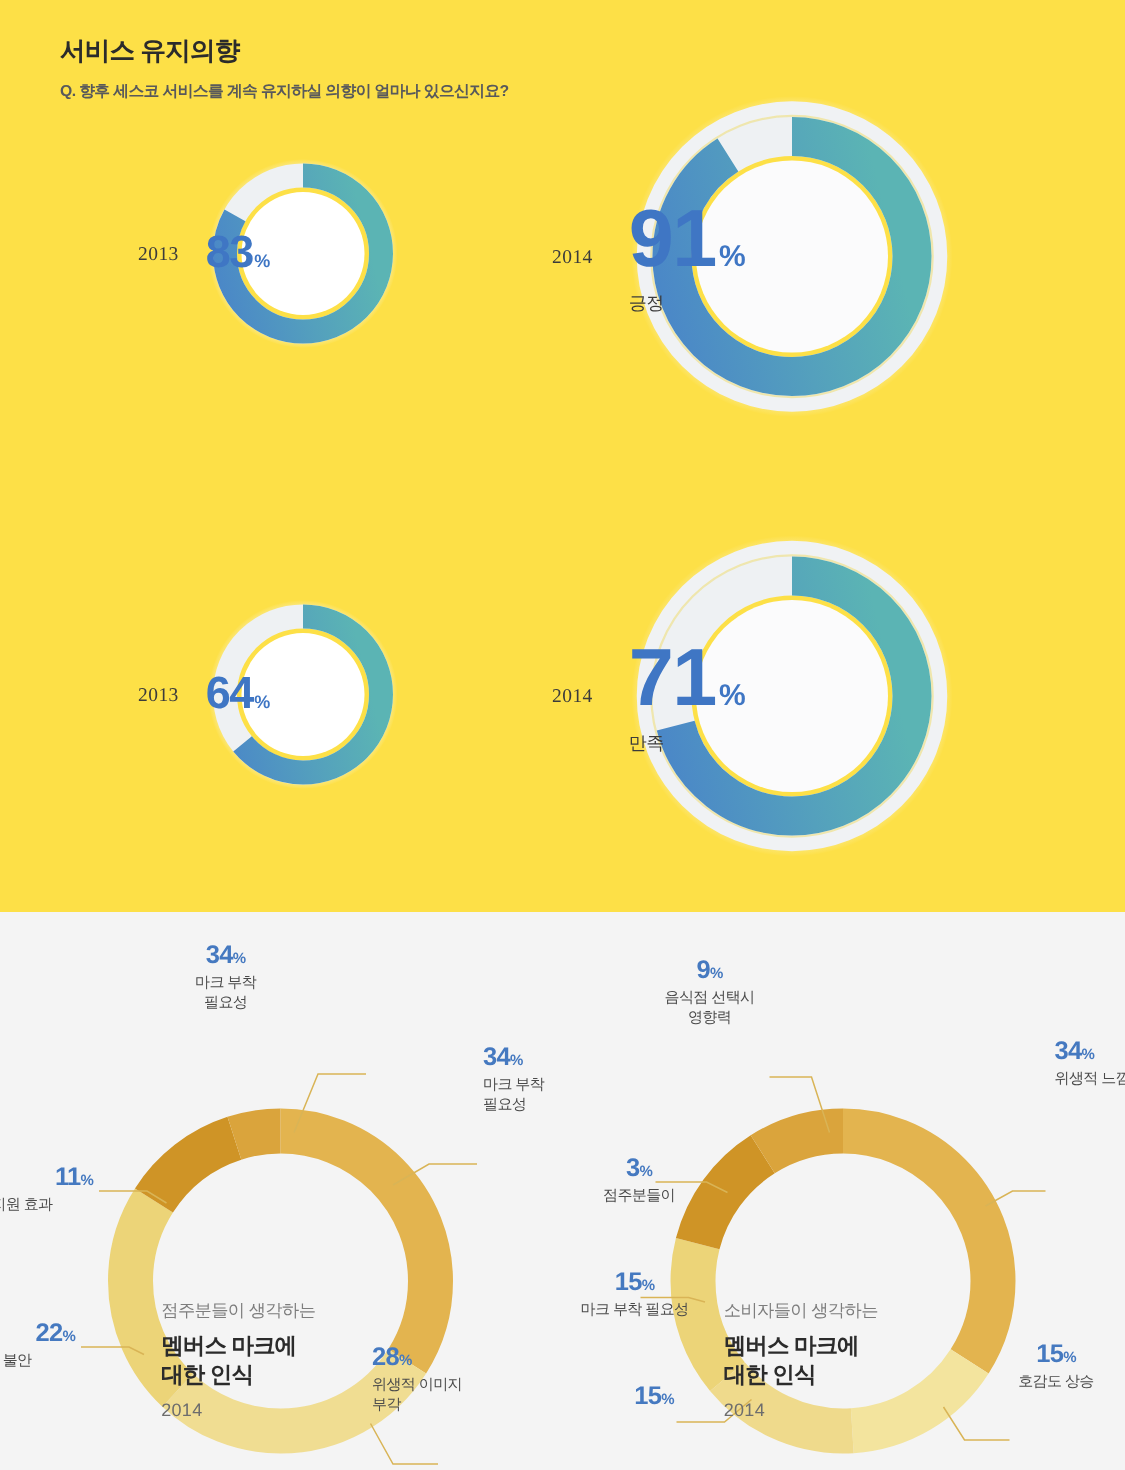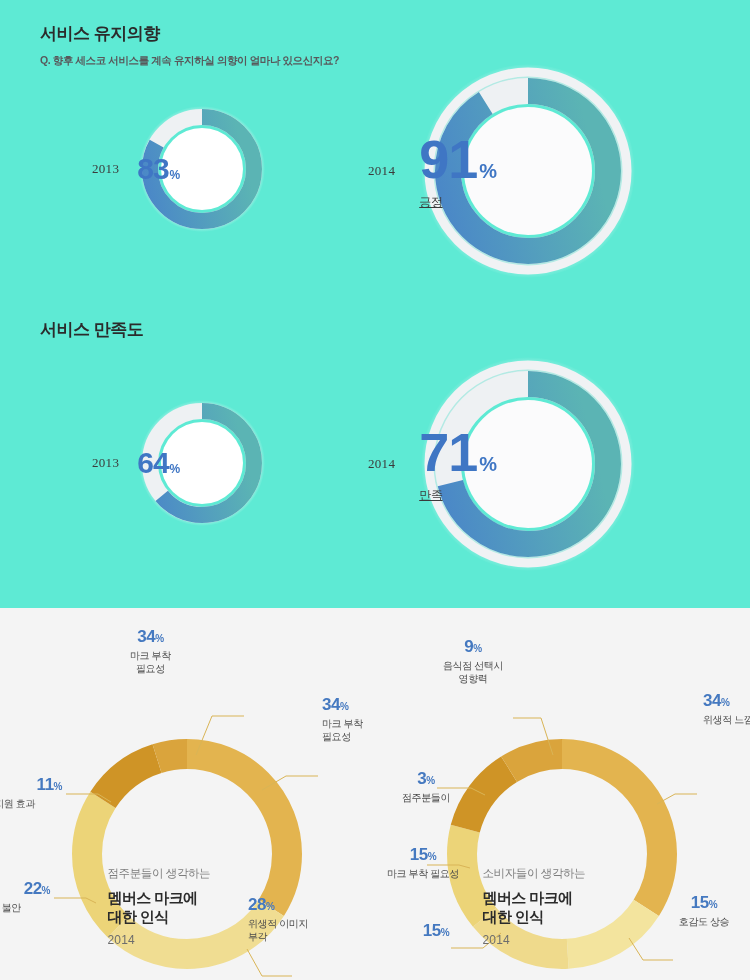--- a/index.html
+++ b/index.html
@@ -13,21 +13,21 @@
     font-family: "Liberation Sans", "DejaVu Sans", sans-serif;
     overflow: hidden;
     position: relative;
   }
 
   
   .top-area {
     position: relative;
     width: 750px;
     height: 608px;
-    background: #5eead4;
+    background: #fde047;
   }
 
   .section-head {
     position: absolute;
     left: 40px;
   }
   .section-head.s1 { top: 22px; }
   .section-head.s2 { top: 318px; }
 
   .section-title {
@@ -94,21 +94,20 @@
     letter-spacing: -1px;
   }
   .pct-sign {
     color: #3f76c4;
     font-weight: bold;
     line-height: 1;
   }
   .donut-sub {
     color: #3b3b3b;
     letter-spacing: -0.3px;
-    text-decoration: underline;
   }
 
   .small .pct-num { font-size: 30px; }
   .small .pct-sign { font-size: 12px; margin-left: 1px; }
   .big .pct-num { font-size: 54px; }
   .big .pct-sign { font-size: 20px; margin-left: 2px; }
   .big .donut-sub { font-size: 12px; margin-top: 8px; font-weight: normal; }
 
   
   .bottom-area {
@@ -262,21 +261,20 @@
         <div class="pct-row">
           <span class="pct-num">91</span>
           <span class="pct-sign">%</span>
         </div>
         <div class="donut-sub">긍정</div>
       </div>
     </div>
   </div>
 
   <div class="section-head s2">
-    <div class="section-title">서비스 만족도</div>
   </div>
 
   <div class="blue-group g2013b">
     <div class="year-label">2013</div>
     <div class="donut-wrap small" style="margin-left:18px;">
       <svg width="130" height="130" viewBox="0 0 130 130" aria-hidden="true">
         <defs>
           <linearGradient id="bgrad3" x1="0" y1="0" x2="0.25" y2="1">
             <stop offset="0%" stop-color="#4a86c8"></stop>
             <stop offset="55%" stop-color="#54a0bd"></stop>

